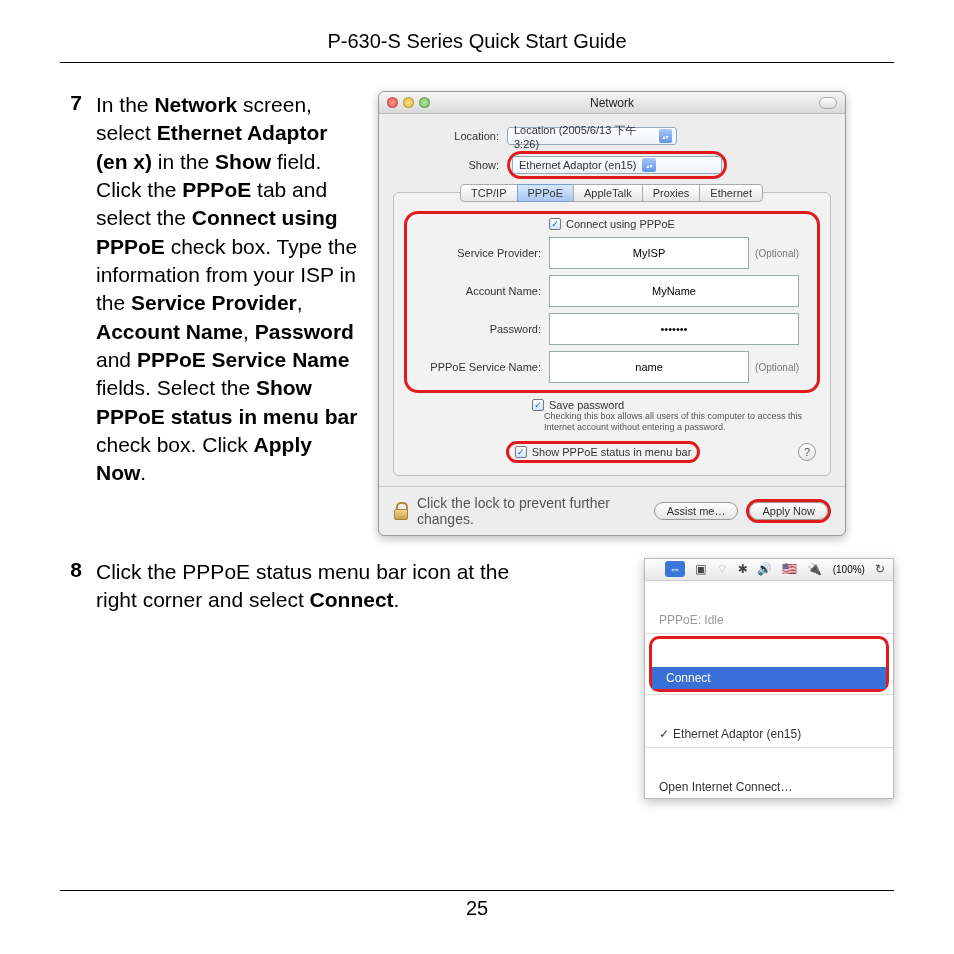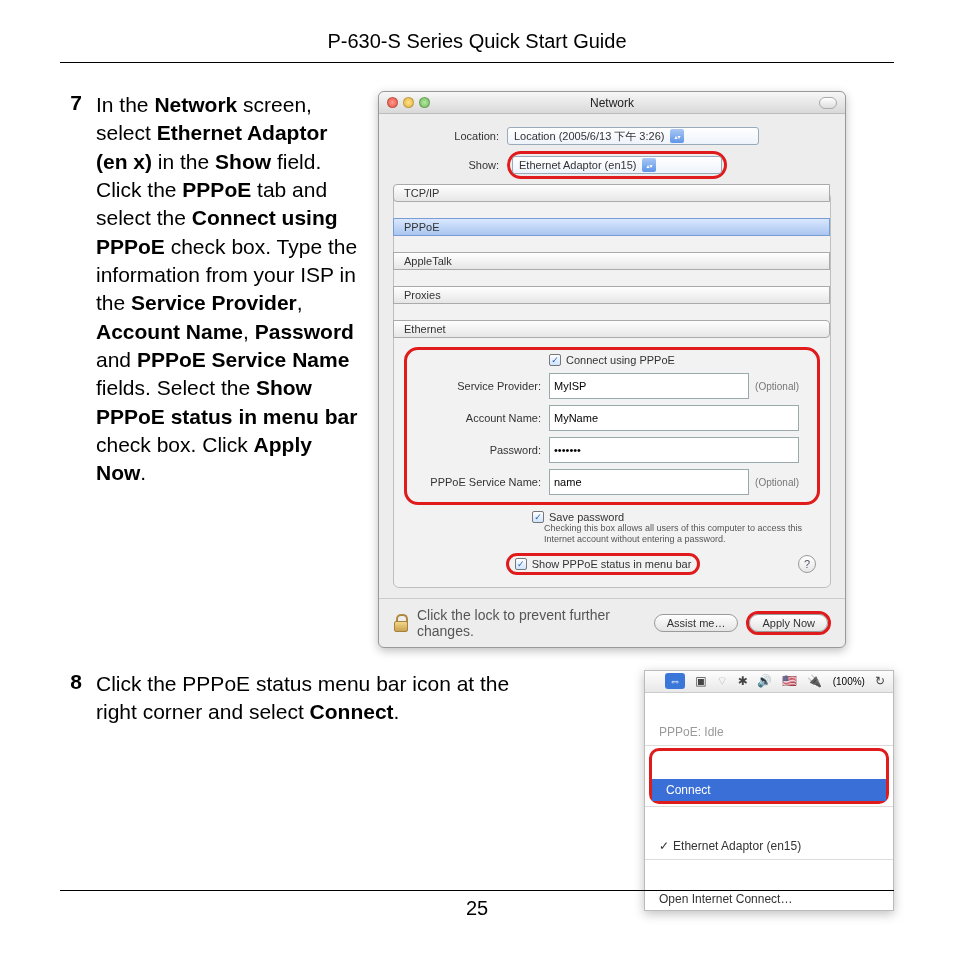--- a/index.html
+++ b/index.html
@@ -59,27 +59,27 @@
   .tl-btn { width: 11px; height: 11px; border-radius: 50%; margin-right: 5px; border: 1px solid rgba(0,0,0,.2);}
   .red{background:radial-gradient(#ff9b90,#e8513f);} .yel{background:radial-gradient(#ffe08a,#e6b43b);} .grn{background:radial-gradient(#b6eaa0,#6fb95a);}
   .titlebar .title { position:absolute; left:0; right:0; text-align:center; font-size:12px; color:#222;}
   .tb-pill { position:absolute; right:8px; width:18px; height:12px; border:1px solid #aaa; border-radius:10px; background:linear-gradient(#fff,#ddd);}
   .form-row { display:flex; align-items:center; padding:3px 18px; }
   .form-label { width:110px; text-align:right; padding-right:8px; font-size:11px; color:#333;}
   .aqua-select { display:flex; align-items:center; border:1px solid #9ab; border-radius:3px; background:linear-gradient(#fff,#eef3fb); height:18px; font-size:11px; padding:0 4px 0 6px; }
   .aqua-select .arrows { width:14px; height:14px; margin-left:6px; background:linear-gradient(#a9c8f5,#5f95e8); border-radius:2px; display:flex; flex-direction:column; align-items:center; justify-content:center; font-size:6px; color:#fff;}
   .red-oval { border:3px solid #e01b1b; border-radius:14px; padding:2px;}
   .tabs-wrap { margin:10px 14px 0 14px; background:#f2f2f2; border:1px solid #bfbfbf; border-radius:6px; padding:0 0 12px 0;}
-  .tabs { display:flex; justify-content:center; position:relative; top:-9px; gap:16px;flex-direction:column;}
+  .tabs { display:flex; justify-content:center; position:relative; top:-9px; gap:0;}
   .tab { background:linear-gradient(#fff,#e6e6e6); border:1px solid #aaa; padding:2px 10px; font-size:11px; margin-left:-1px;}
   .tab:first-child{border-radius:4px 0 0 4px;} .tab:last-child{border-radius:0 4px 4px 0;}
   .tab.active { background:linear-gradient(#d9e8ff,#a9c5f0); border-color:#7a9cd4;}
   .field-row { display:flex; align-items:center; padding:3px 14px 3px 8px;}
   .field-label { width:130px; text-align:right; padding-right:8px; font-size:11px;}
-  .text-input { flex:1; height:26px; border:1px solid #9aa; background:#fff; font-size:11px; padding:1px 4px;}
+  .text-input { flex:1; height:32px; border:1px solid #9aa; background:#fff; font-size:11px; padding:1px 4px;text-align:center;}
   .opt { color:#777; font-size:10px; padding-left:6px;}
   .chk { display:flex; align-items:center; gap:5px; font-size:11px; padding-left:138px;}
   .chkbox{width:12px;height:12px;border:1px solid #777;border-radius:2px;background:linear-gradient(#fff,#cfe3ff);display:flex;align-items:center;justify-content:center;font-size:9px;color:#2a5db0;}
   .small-note{font-size:9px;color:#555; padding-left:150px; line-height:1.2;}
   .pill-btn{display:inline-block;border:1px solid #9a9a9a;border-radius:11px;background:linear-gradient(#fff,#e4e4e4);padding:2px 12px;font-size:11px;}
   .help-btn{width:18px;height:18px;border:1px solid #9a9a9a;border-radius:50%;background:linear-gradient(#fff,#e6e6e6);display:flex;align-items:center;justify-content:center;font-size:11px;color:#556;}
   .footer-row{display:flex;align-items:center;padding:8px 14px;border-top:1px solid #ccc;gap:8px;margin-top:10px;}
   .lock-icon{width:16px;height:18px;position:relative;}
   .lock-icon::before{content:"";position:absolute;top:0;left:3px;width:8px;height:8px;border:2px solid #b08840;border-bottom:none;border-radius:5px 5px 0 0;}
   .lock-icon::after{content:"";position:absolute;bottom:0;left:1px;width:12px;height:9px;background:linear-gradient(#f2d78a,#caa24e);border:1px solid #a5833e;border-radius:2px;}
@@ -128,21 +128,21 @@
         <div class="tl-btn red"></div>
         <div class="tl-btn yel"></div>
         <div class="tl-btn grn"></div>
         <div class="title">Network</div>
         <div class="tb-pill"></div>
       </div>
 
       <div style="padding-top:10px;">
         <div class="form-row">
           <div class="form-label">Location:</div>
-          <div class="aqua-select" style="width:252px;">
+          <div class="aqua-select" style="width:170px;">
             <span>Location (2005/6/13 下午 3:26)</span>
             <div class="arrows">▴▾</div>
           </div>
         </div>
         <div class="form-row">
           <div class="form-label">Show:</div>
           <div class="red-oval">
             <div class="aqua-select" style="width:210px;">
               <span>Ethernet Adaptor (en15)</span>
               <div class="arrows">▴▾</div>

